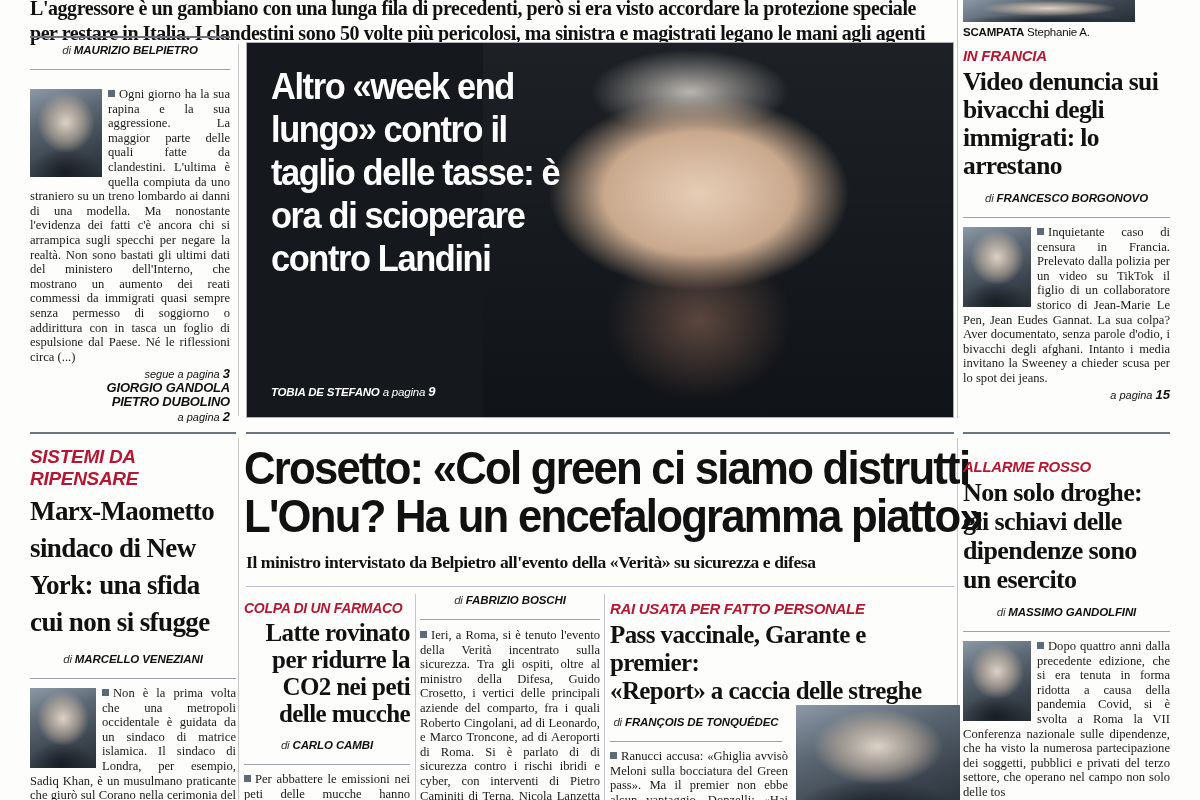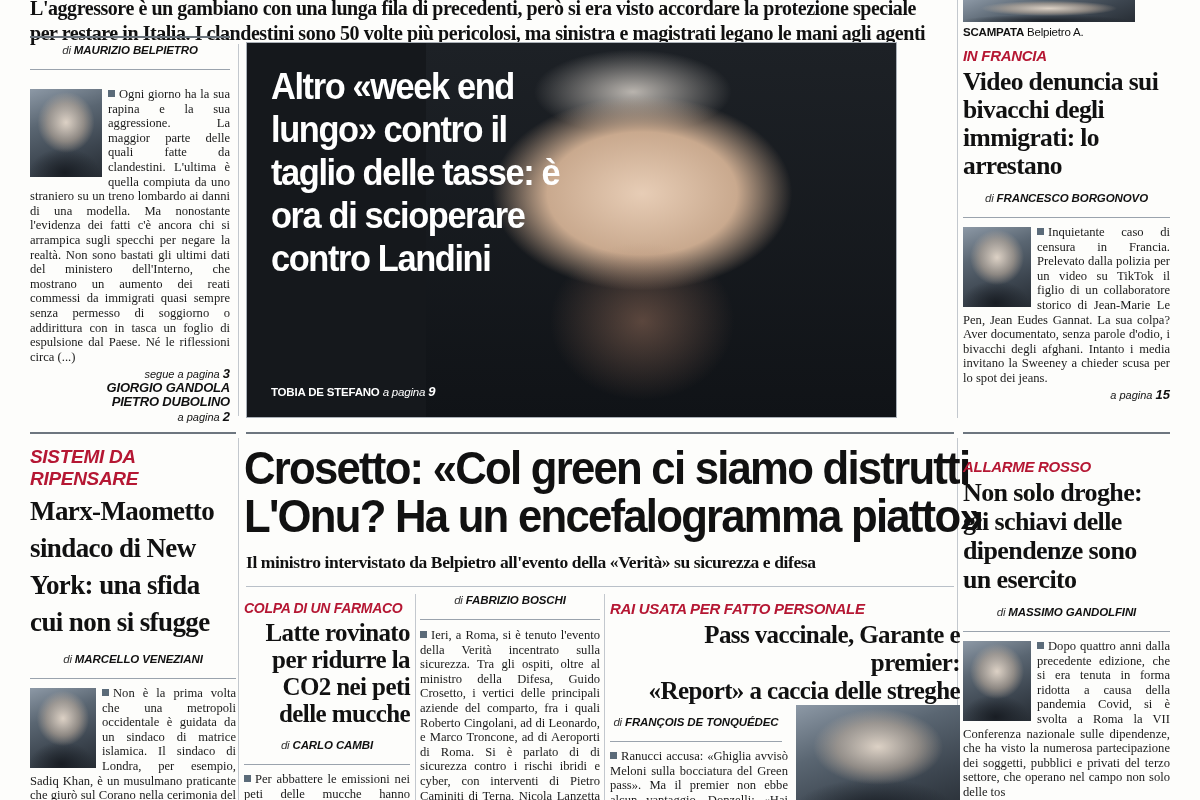--- a/index.html
+++ b/index.html
@@ -101,21 +101,21 @@
   .col-left2 { position: absolute; left: 30px; top: 440px; width: 206px; }
   .col-right { position: absolute; left: 963px; top: 0px; width: 207px; }
   .col-right2 { position: absolute; left: 963px; top: 452px; width: 207px; }
 
   .vline {
     position: absolute; width: 1px; background: #c3c8ce;
   }
 
   
   .lead {
-    position: absolute; left: 246px; top: 42px; width: 651px; height: 376px;
+    position: absolute; left: 246px; top: 42px; width: 708px; height: 376px;
     background: #15181c;
     border: 1px solid #aab0b7;
     overflow: hidden;
   }
   .lead-portrait {
     position: absolute; right: 0; top: 0; width: 470px; height: 376px;
     background:
       radial-gradient(ellipse 42% 34% at 46% 40%, #e7cdb6 0%, #c9a98e 48%, rgba(30,32,36,0) 76%),
       radial-gradient(ellipse 30% 16% at 44% 13%, #b9b4ae 0%, rgba(30,32,36,0) 70%),
       linear-gradient(180deg,#1d2126 0%, #101317 100%);
@@ -135,21 +135,21 @@
     transform: scaleX(0.93);
     transform-origin: left top;
   }
   .lead-credit {
     position: absolute; left: 24px; bottom: 18px;
     color: #fff;
     font-family: "Liberation Sans", sans-serif;
     font-size: 11.5px;
     letter-spacing: -0.2px;
   }
-  .lead-credit .nm { font-weight: 700; }
+  .lead-credit .nm { font-weight: 700; font-style: italic; }
   .lead-credit .pg { font-style: italic; }
   .lead-credit .pg b { font-size: 13px; }
 
   
   .main-head {
     position: absolute; left: 244px; top: 444px; width: 716px;
   }
   .main-head .l {
     font-family: "Liberation Sans", sans-serif;
     font-weight: 700;
@@ -229,21 +229,21 @@
         <span>a pagina</span>
         <b>9</b>
       </span>
     </div>
   </div>
 
   <div class="col-right">
     <div class="photo" style="width:172px; height:22px; margin-bottom:4px;"></div>
     <div style="font-family:'Liberation Sans',sans-serif; font-size:11.5px; letter-spacing:-0.2px; margin-bottom:9px;">
       <b>SCAMPATA</b>
-      <span>Belpietro A.</span>
+      <span>Stephanie A.</span>
     </div>
     <div class="kicker" style="font-size:15px; margin-bottom:4px;">IN FRANCIA</div>
     <div class="serif-head" style="font-size:25.5px; line-height:28px; margin-bottom:12px;">Video denuncia sui bivacchi degli immigrati: lo arrestano</div>
     <div class="byline">
       <span class="di">di</span>
       <span class="nm">FRANCESCO BORGONOVO</span>
     </div>
     <div style="margin-top:7px;">
       <div class="photo" style="float:left; width:68px; height:80px; margin:2px 6px 2px 0;"></div>
       <div class="body-text">
@@ -294,21 +294,21 @@
       <span class="di">di</span>
       <span class="nm">FABRIZIO BOSCHI</span>
     </div>
     <div class="body-text" style="margin-top:8px;">
       <span class="sq"></span><span>Ieri, a Roma, si è tenuto l'evento della Verità incentrato sulla sicurezza. Tra gli ospiti, oltre al ministro della Difesa, Guido Crosetto, i vertici delle principali aziende del comparto, fra i quali Roberto Cingolani, ad di Leonardo, e Marco Troncone, ad di Aeroporti di Roma. Si è parlato di di sicurezza contro i rischi ibridi e cyber, con interventi di Pietro Caminiti di Terna, Nicola Lanzetta di</span>
     </div>
   </div>
 
   <div class="bc3">
     <div class="kicker" style="font-size:15px; margin-bottom:4px;">RAI USATA PER FATTO PERSONALE</div>
-    <div class="serif-head" style="font-size:25px; line-height:28px; margin-bottom:11px;text-align:right;">
+    <div class="serif-head" style="font-size:25px; line-height:28px; margin-bottom:11px;">
       <div>Pass vaccinale, Garante e premier:</div>
       <div>«Report» a caccia delle streghe</div>
     </div>
     <div class="byline" style="width:172px;">
       <span class="di">di</span>
       <span class="nm">FRANÇOIS DE TONQUÉDEC</span>
     </div>
     <div style="margin-top:7px;">
       <div class="photo" style="float:right; width:164px; height:110px; margin:-44px 0 4px 8px;"></div>
       <div class="body-text" style="width:178px;">

